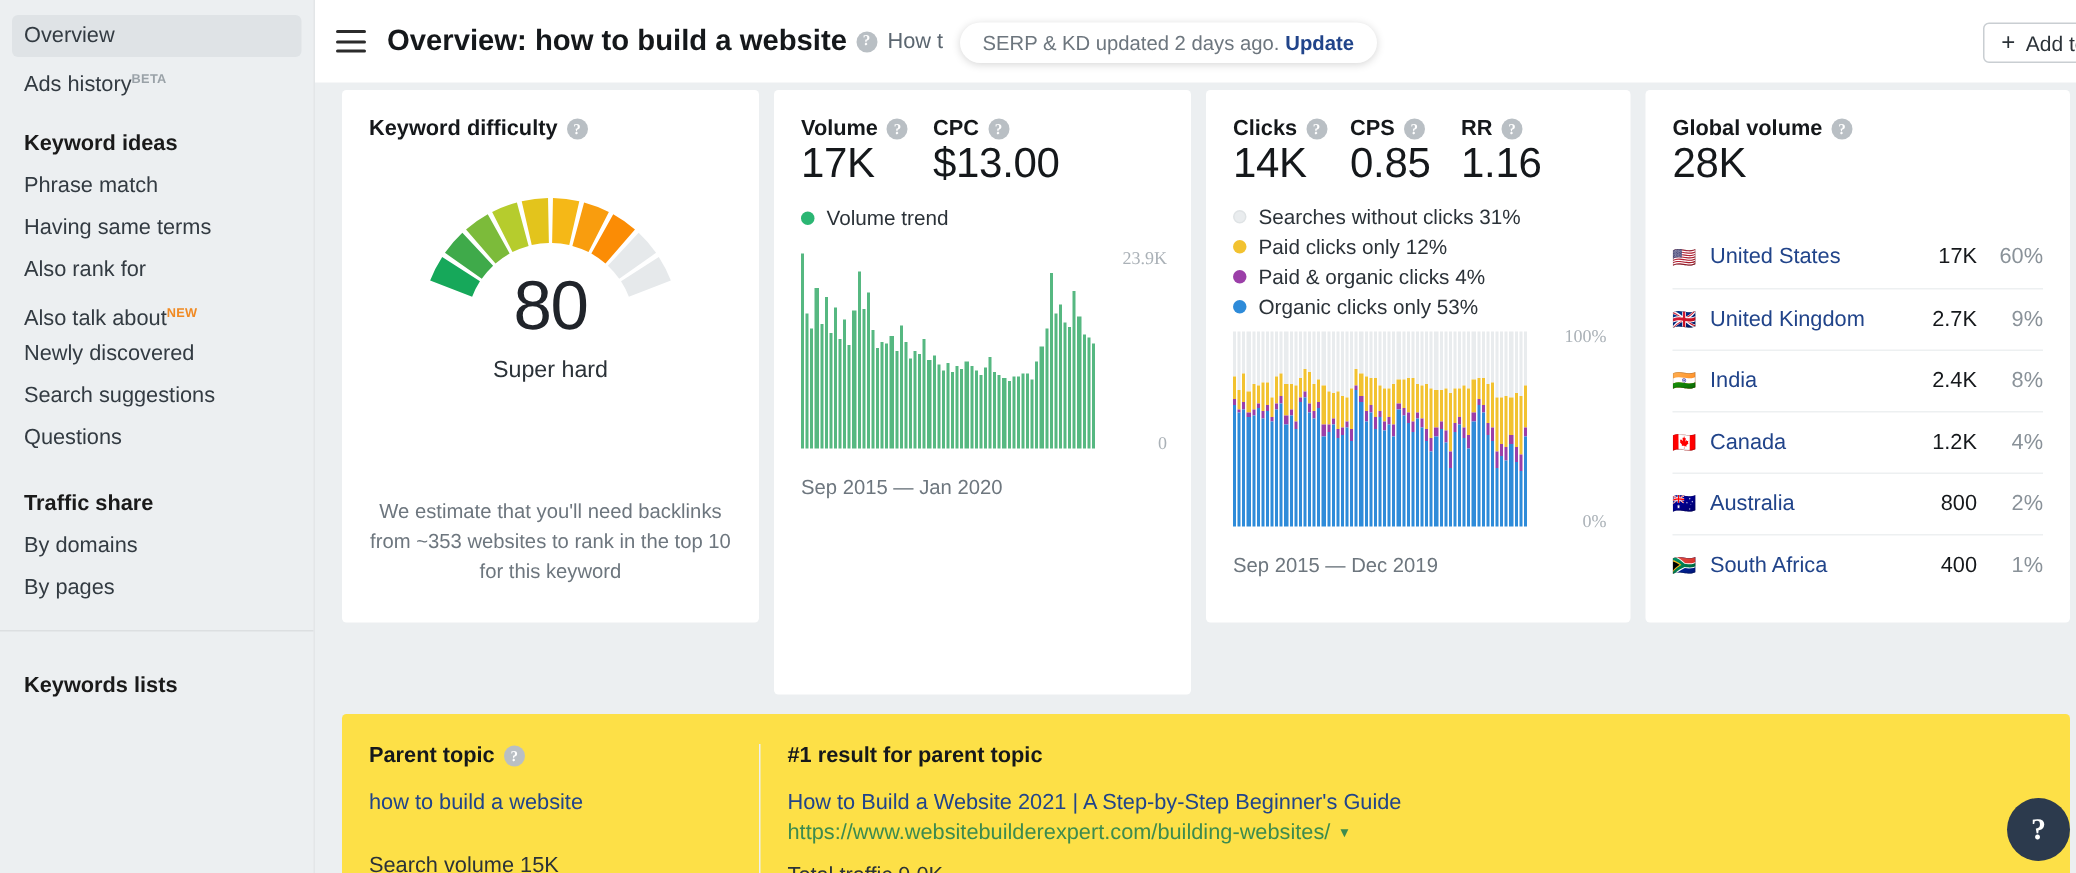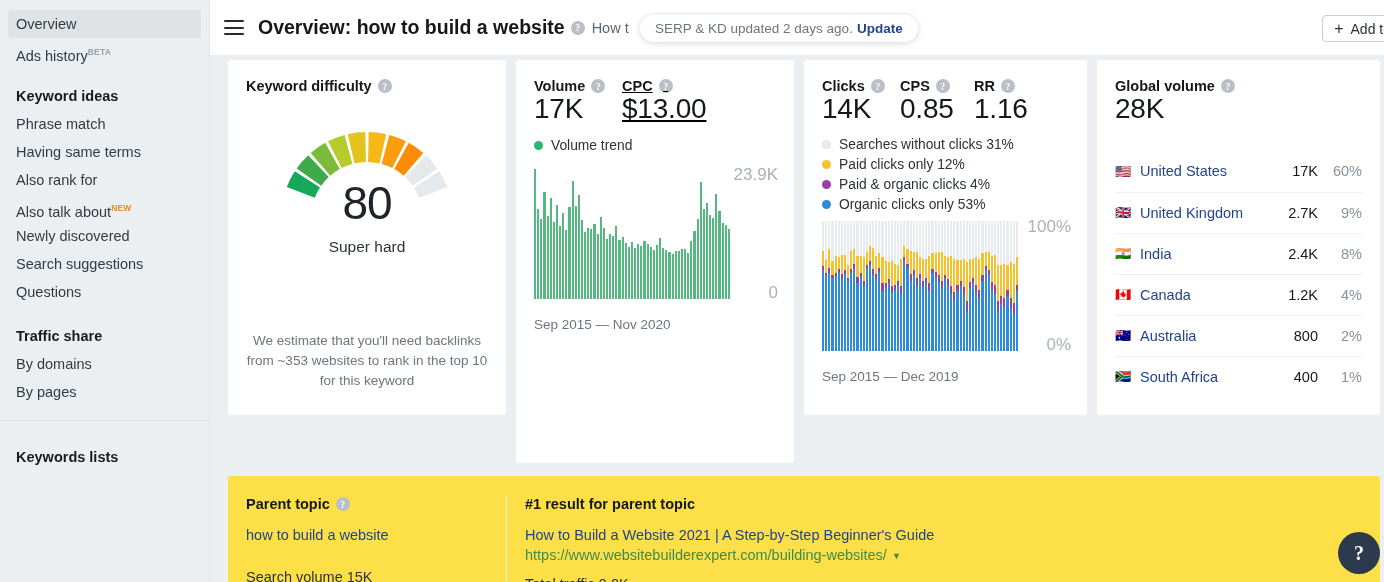--- a/index.html
+++ b/index.html
@@ -92,32 +92,32 @@
   .kd-num { position:absolute; left:0; right:0; top:66px; text-align:center; font-size:46px; color:#20242a; letter-spacing:-1px; }
   .kd-sub { position:absolute; left:0; right:0; top:128px; text-align:center; font-size:15.5px; color:#2b3238; }
   .kd-note {
     position:absolute; left:18px; right:18px; bottom:24px;
     text-align:center; font-size:13.5px; color:#6d767e; line-height:1.48;
   }
 
   .vol-pad { padding:18px 16px 0 18px; }
   .metric-row { display:flex; gap:0; }
   .m-col-v { width:88px; }
-  .m-col-c { width:auto;text-decoration:underline; }
+  .m-col-c { width:auto; }
   .legend-row { display:flex; align-items:center; gap:8px; margin-top:13px; font-size:13.8px; color:#2b3238; }
   .dot { width:9px; height:9px; border-radius:50%; flex:0 0 9px; }
   .dot-ring { width:9px; height:9px; border-radius:50%; background:#e9ecee; border:1px solid #dfe3e5; flex:0 0 9px; }
 
   .chart-box { position:relative; margin-top:16px; height:130px; }
   .bars { display:flex; align-items:flex-end; height:130px; gap:1px; }
   .bar { flex:1 1 0; background:#56b881; min-width:1px; }
   .bars-stack { display:flex; align-items:flex-end; height:130px; gap:1px; }
   .stack { flex:1 1 0; height:130px; display:flex; flex-direction:column; justify-content:flex-end; min-width:1px; }
   .seg { width:100%; }
-  .ax-top, .ax-bot { position:absolute; right:0; font-size:17px; color:#aab1b7; }
+  .ax-top, .ax-bot { position:absolute; right:0; font-size:12px; color:#aab1b7;font-family:Liberation Serif, serif; }
   .ax-top { top:-4px; }
   .ax-bot { bottom:-4px; }
   .daterange { font-size:13.5px; color:#6d767e; margin-top:18px; }
 
   .glob-pad { padding:18px 18px 0 18px; }
   .ctry-list { margin-top:26px; }
   .ctry {
     display:flex; align-items:center; height:41px;
     border-top:1px solid #edf0f1; font-size:14.5px;
   }
@@ -319,21 +319,21 @@
                 <div class="bar" style="height: 81.046px; background: rgb(86, 184, 129);"></div>
                 <div class="bar" style="height: 104.979px; background: rgb(86, 184, 129);"></div>
                 <div class="bar" style="height: 87.5732px; background: rgb(86, 184, 129);"></div>
                 <div class="bar" style="height: 75.6067px; background: rgb(86, 184, 129);"></div>
                 <div class="bar" style="height: 73.431px; background: rgb(86, 184, 129);"></div>
                 <div class="bar" style="height: 70.1674px; background: rgb(86, 184, 129);"></div>
               </div>
             <div class="ax-top">23.9K</div>
             <div class="ax-bot">0</div>
           </div>
-          <div class="daterange">Sep 2015 — Nov 2020</div>
+          <div class="daterange">Sep 2015 — Jan 2020</div>
         </div>
       </div>
 
       <div class="card card-clk">
         <div class="vol-pad">
           <div class="metric-row">
             <div style="width:78px;">
               <div class="metric-label">
                 <span>Clicks</span>
                 <span class="qmark">?</span>

